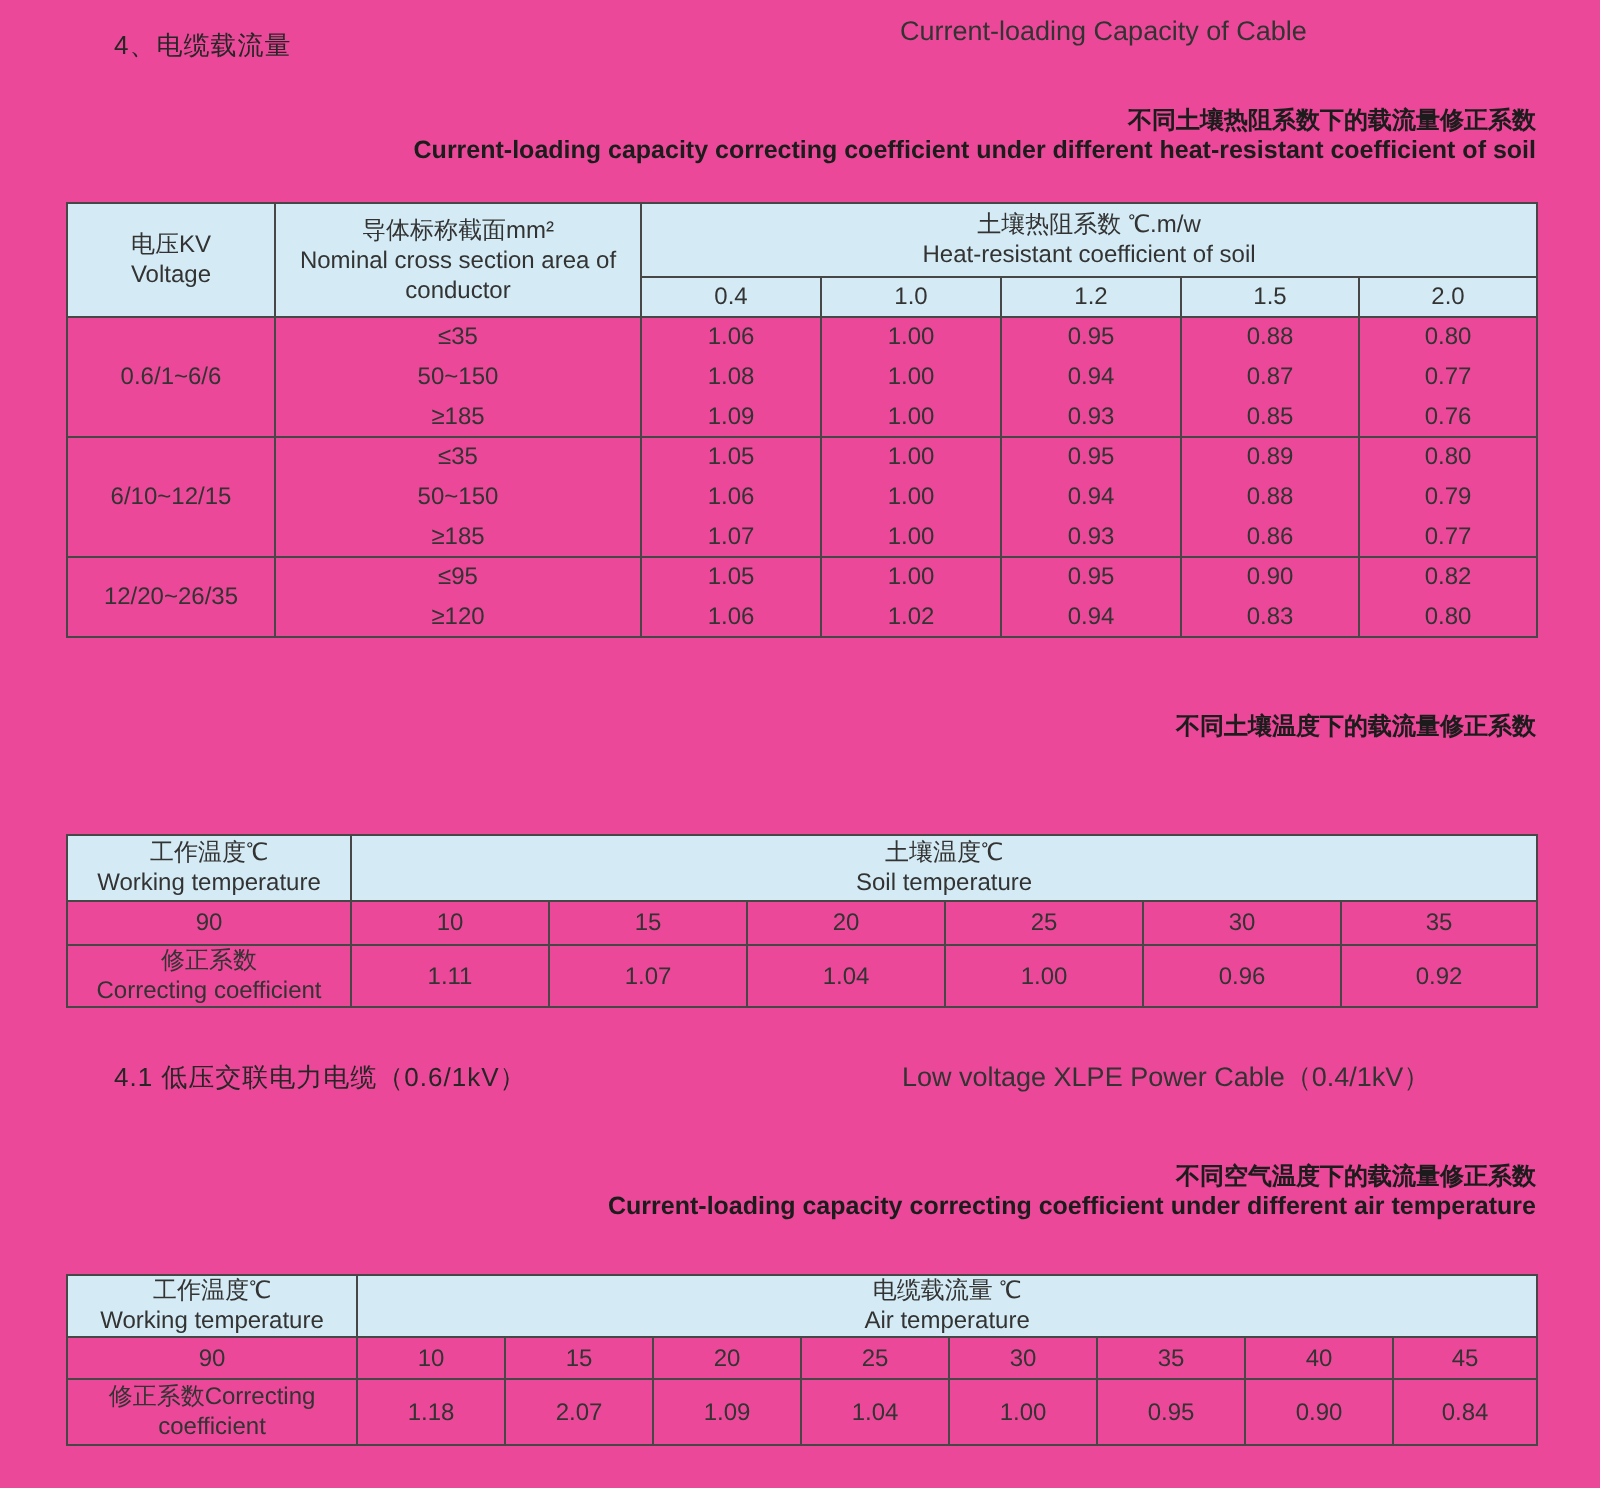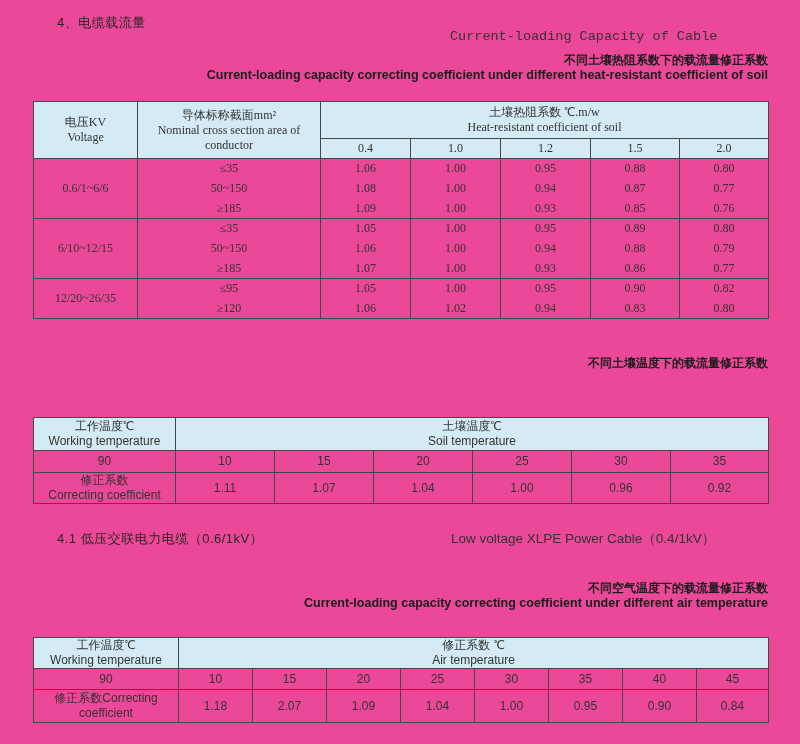--- a/index.html
+++ b/index.html
@@ -58,28 +58,28 @@
   #t3 tr.hrow th { height: 30px; }
   #t3 tr.r90 td { height: 20px; }
   #t3 tr.rcoef td { height: 32px; }
 </style>
 </head>
 <body>
 
 <div class="page">
 
   <span class="abs cn-heading" style="left:57px; top:14px;">4、电缆载流量</span>
-  <span class="abs en-heading" style="left:450px; top:29px;font-family:Liberation Mono, monospace;">Current-loading Capacity of Cable</span>
+  <span class="abs en-heading" style="left:450px; top:8px;">Current-loading Capacity of Cable</span>
 
   <div class="caption" style="top:53px;">
     <div class="cap-cn">不同土壤热阻系数下的载流量修正系数</div>
     <div class="cap-en">Current-loading capacity correcting coefficient under different heat-resistant coefficient of soil</div>
   </div>
 
-  <table class="tbl" id="t1" style="top:101px; width:735px;font-family:Liberation Serif, serif;">
+  <table class="tbl" id="t1" style="top:101px; width:735px;">
     <colgroup>
       <col style="width:104px">
         <col style="width:183px">
       <col style="width:90px">
         <col style="width:90px">
         <col style="width:90px">
         <col style="width:89px">
         <col style="width:89px">
     </colgroup>
     <thead>
@@ -245,21 +245,21 @@
         <col style="width:74px">
         <col style="width:72px">
     </colgroup>
     <tbody>
       <tr class="hrow">
         <th class="hd cell-2line">
           <div>工作温度℃</div>
           <div>Working temperature</div>
         </th>
         <th class="hd cell-2line" colspan="8">
-          <div>修正系数 ℃</div>
+          <div>电缆载流量 ℃</div>
           <div>Air temperature</div>
         </th>
       </tr>
       <tr class="r90">
         <td>90</td>
         <td>10</td>
         <td>15</td>
         <td>20</td>
         <td>25</td>
         <td>30</td>

